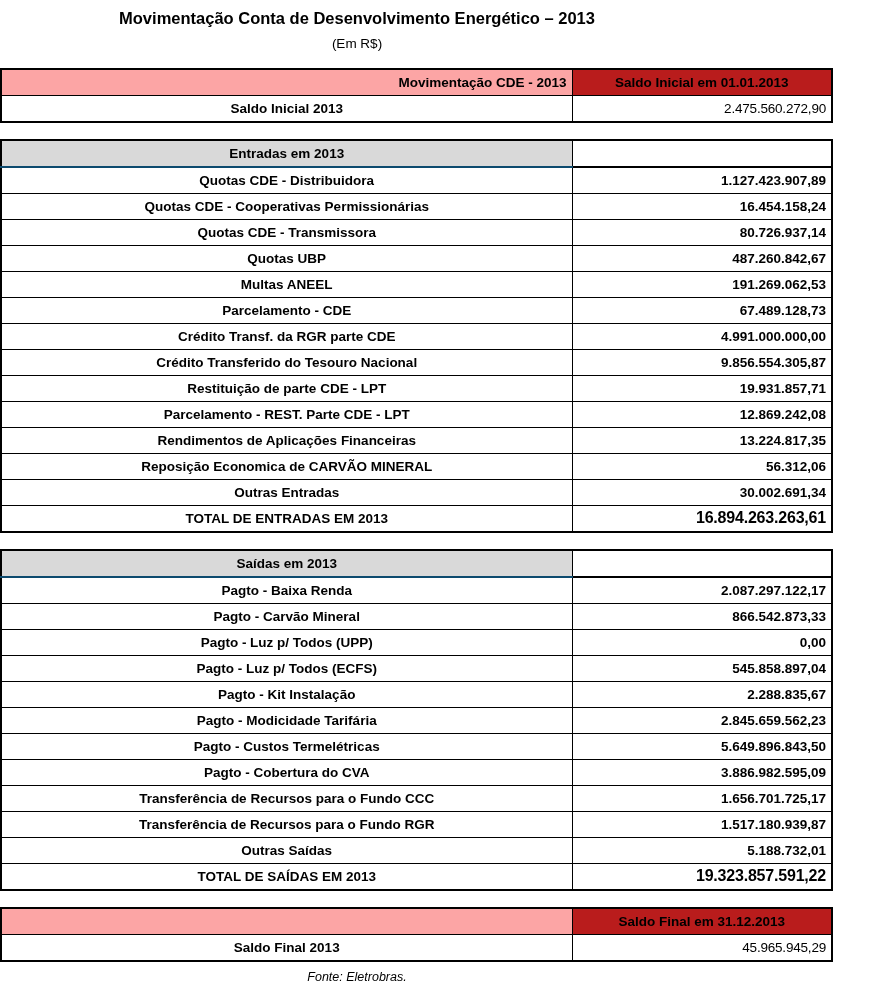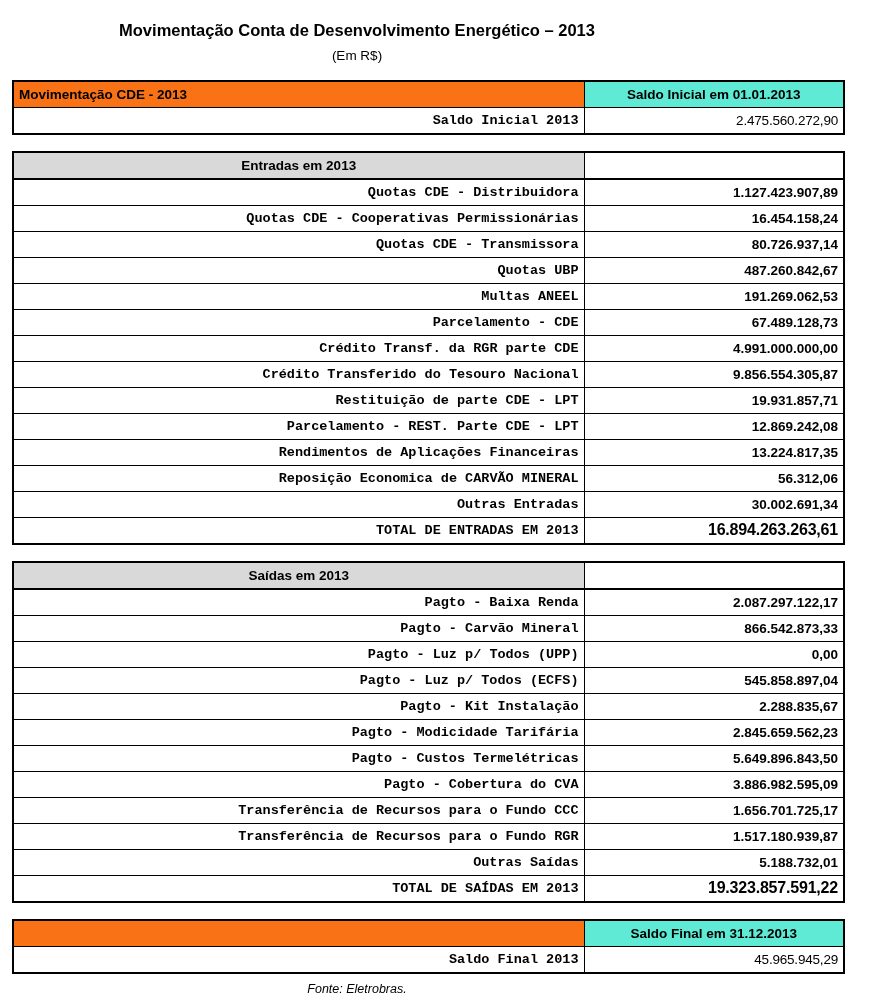--- a/index.html
+++ b/index.html
@@ -13,21 +13,21 @@
     font-family: "Liberation Sans", sans-serif;
     color: #000000;
     position: relative;
     overflow: hidden;
   }
 
   .page {
     width: 714px;
     height: 1005px;
     box-sizing: border-box;
-    padding: 12px;
+    padding: 0;
     position: relative;
   }
 
   
   .doc-title {
     text-align: center;
     font-size: 16.5px;
     font-weight: bold;
     letter-spacing: 0px;
     padding-top: 9px;
@@ -65,42 +65,42 @@
     vertical-align: middle;
     font-size: 13.5px;
     line-height: 1;
     overflow: hidden;
     white-space: nowrap;
   }
 
   col.c-label { width: 571px; }
   col.c-value { width: 260px; }
 
-  .cell-label { text-align: right; font-weight: bold; font-family: Liberation Mono, monospace; }
+  .cell-label { text-align: center; font-weight: bold; }
   .cell-value { text-align: right; font-weight: bold; }
 
   
   .hdr td {
-    background: #f97316;
-    font-weight: bold;
-    text-align: left;
+    background: #fca5a5;
+    font-weight: bold;
+    text-align: right;
     border-bottom: 2px solid #000000;
   }
   .hdr td.cell-value-hdr {
-    background: #5eead4;
+    background: #b91c1c;
     text-align: center;
     font-weight: bold;
   }
 
   
   .sec-hdr td.sec-title {
     background: #d9d9d9;
     text-align: center;
     font-weight: bold;
-    border-bottom: 2px solid #000000;
+    border-bottom: 2px solid #0c4a6e;
   }
   .sec-hdr td.sec-blank {
     background: #ffffff;
     border-bottom: 2px solid #000000;
   }
 
   
   .total td {
     font-weight: bold;
     border-top: 2px solid #000000;

